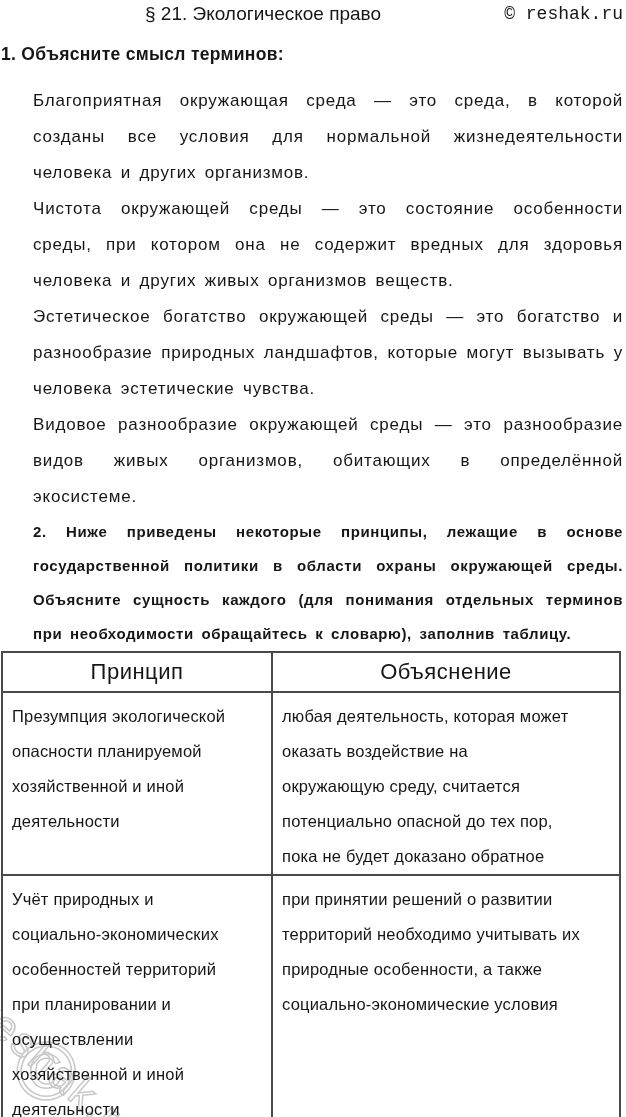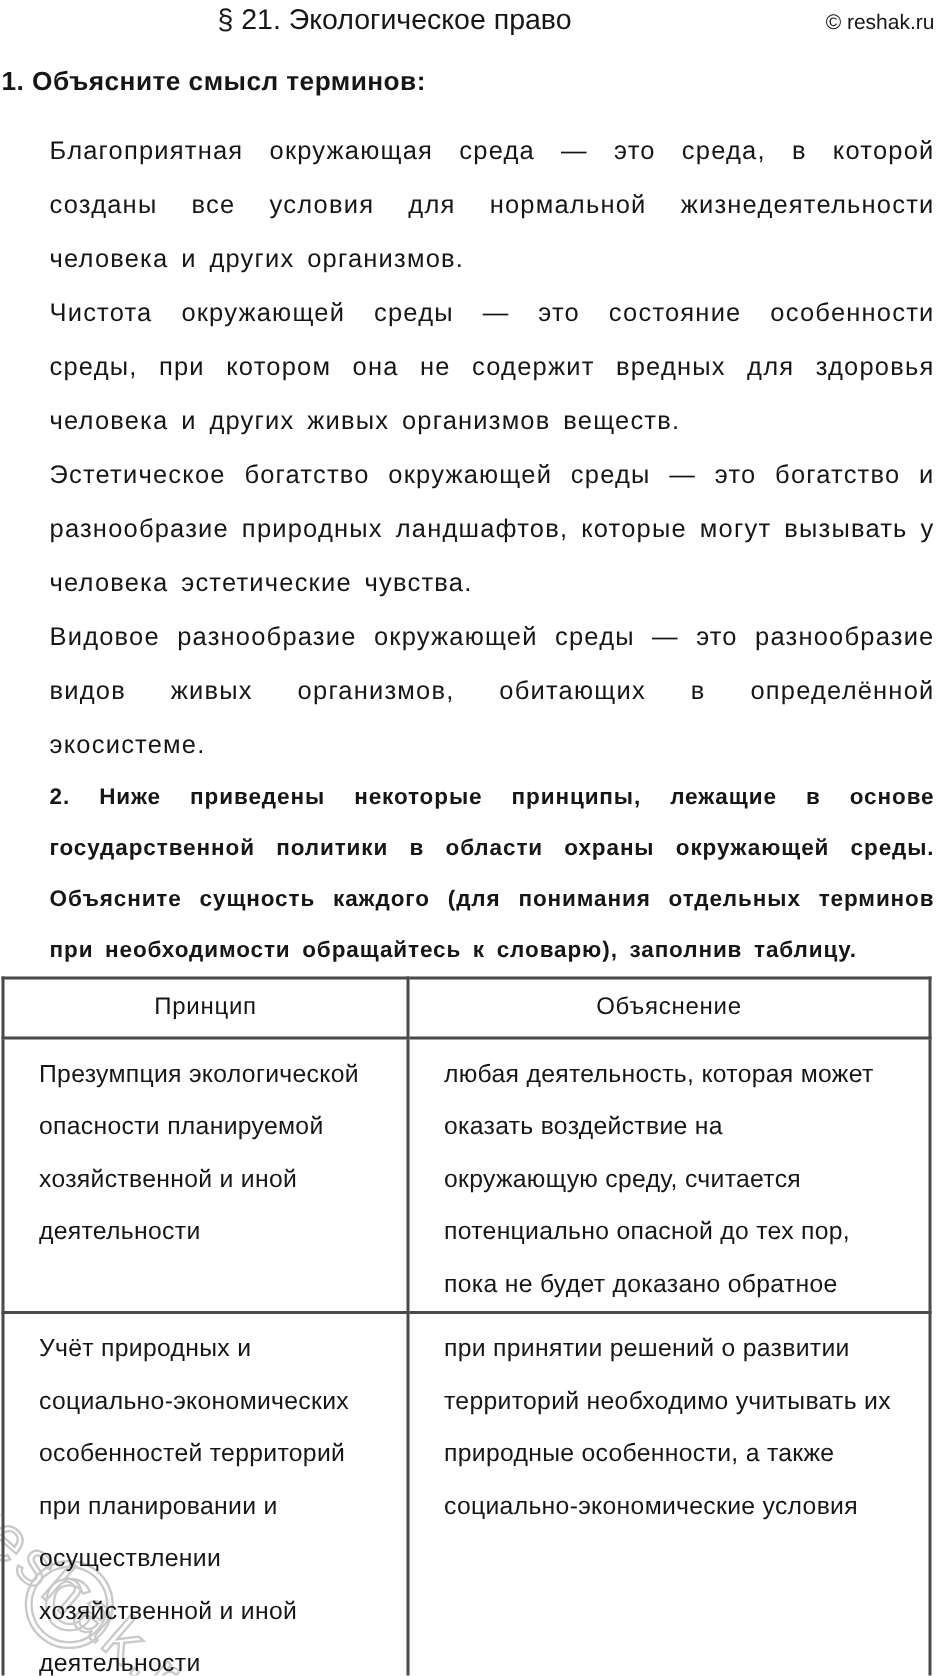--- a/index.html
+++ b/index.html
@@ -49,22 +49,22 @@
     left: 0; top: 0;
     width: 524px;
     text-align: center;
     font-size: 19px;
     font-weight: 400;
     line-height: 24px;
   }
   .copyright {
     position: absolute;
     right: 0; top: 1px;
-    font-family: Liberation Sans, sans-serif;
-    font-size: 14px;
+    font-family: Liberation Mono, monospace;
+    font-size: 18px;
     line-height: 22px;
   }
 
   .sec-heading {
     margin-top: 16px;
     font-size: 17.5px;
     font-weight: 700;
     line-height: 20px;
     letter-spacing: 0.3px;
   }
@@ -92,29 +92,29 @@
     height: 463px;
     border-collapse: collapse;
     table-layout: fixed;
     margin-top: 0;
   }
   .tbl col.c1 { width: 270px; }
   .tbl th, .tbl td { border: 2px solid #4a4a4a; background: transparent; }
   .tbl th {
     height: 40px;
     font-weight: 400;
-    font-size: 16px;
+    font-size: 22px;
     text-align: center;
     vertical-align: middle;
     letter-spacing: 0.5px;
   }
   .tbl tr.row-1 { height: 178px; }
   .tbl td {
     vertical-align: top;
-    padding: 6px 8px 0 23px;
+    padding: 6px 8px 0 9px;
     font-size: 16.5px;
     line-height: 35px;
     letter-spacing: 0.2px;
     white-space: pre-line;
     overflow: hidden;
   }
 </style>
 </head>
 <body>
 

